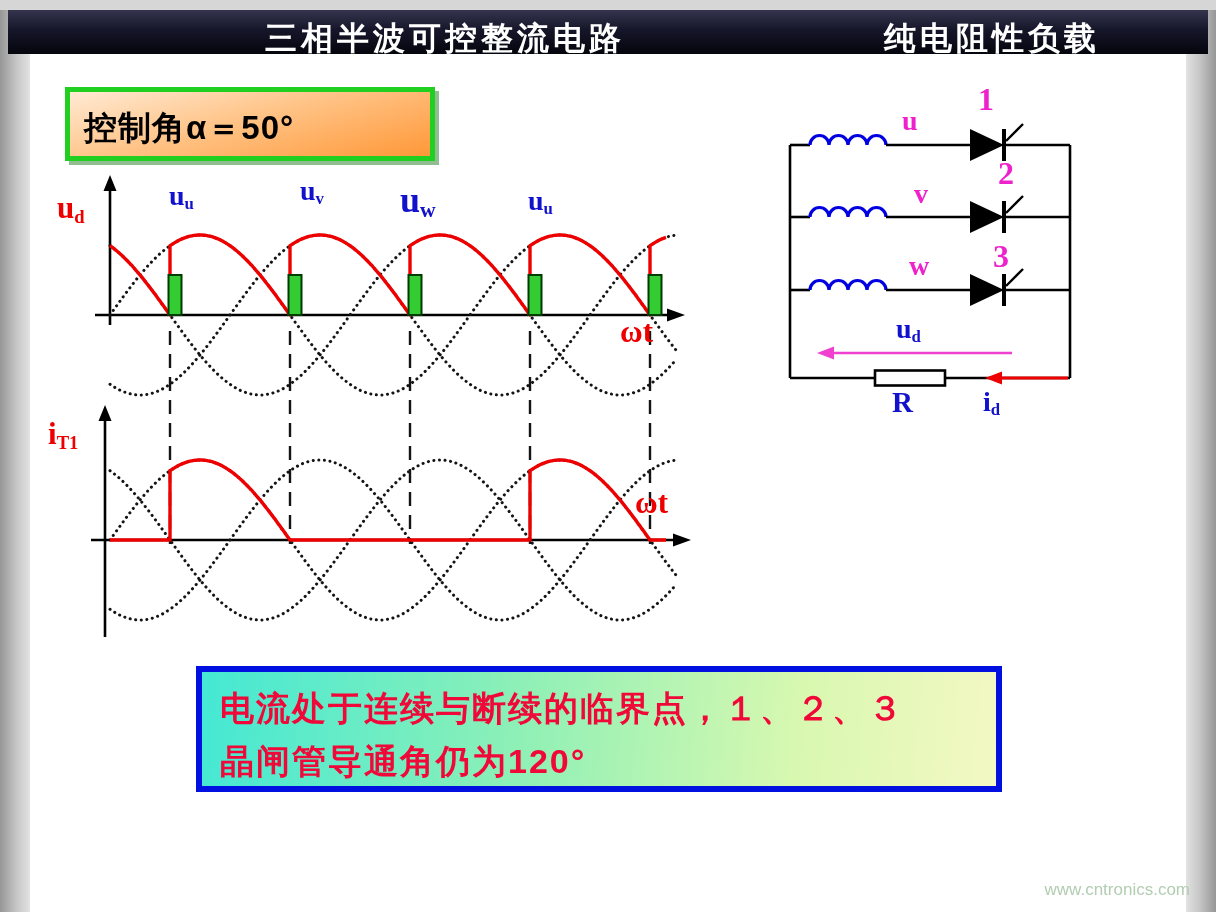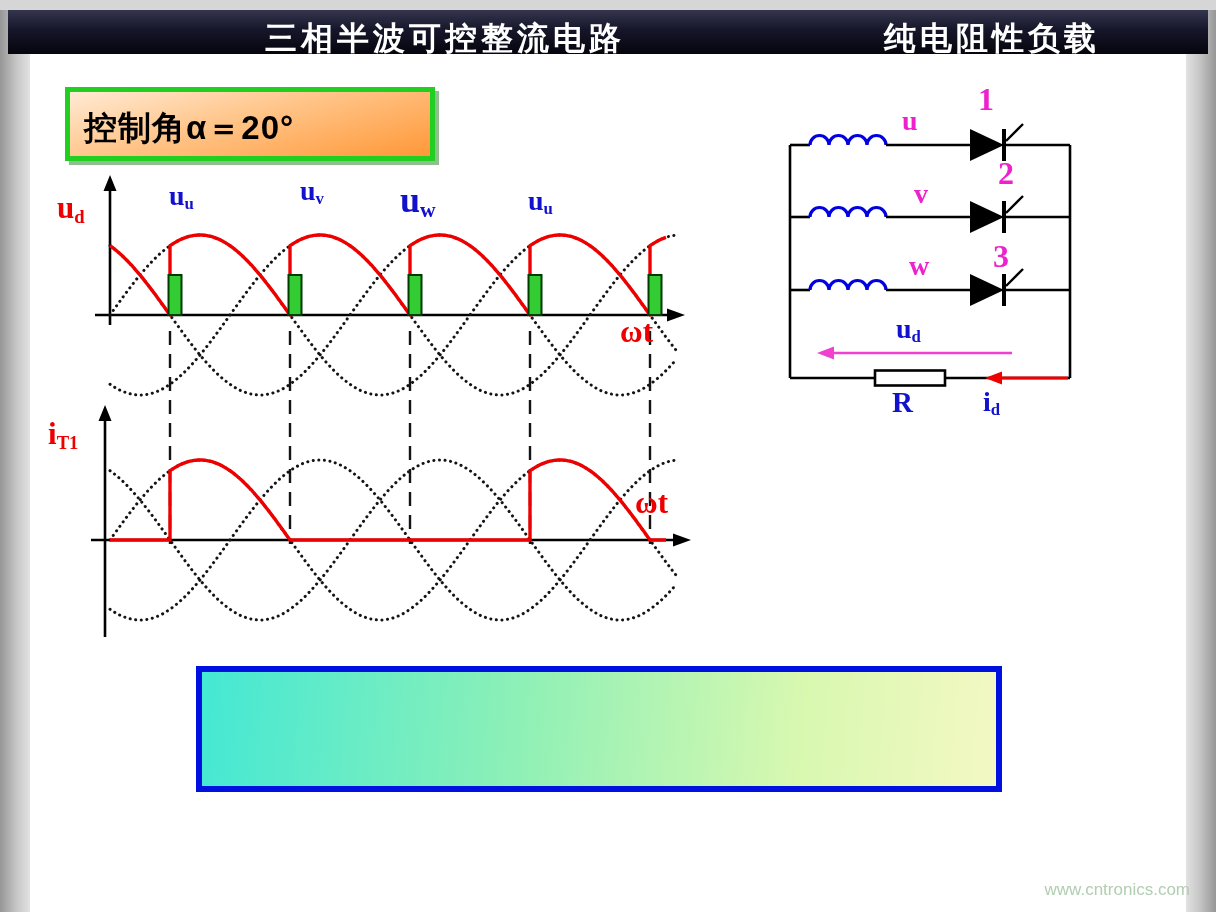--- a/index.html
+++ b/index.html
@@ -48,21 +48,21 @@
 <body>
 
 <div class="side-strip left"></div>
 <div class="side-strip right"></div>
 <div class="top-strip"></div>
 <div class="header-bar"></div>
 <div class="title" style="left:165px;width:460px">三相半波可控整流电路</div>
 <div class="title" style="left:770px;width:330px">纯电阻性负载</div>
 
 <div class="control-box">
-  <span>控制角α＝20°</span>
+  <span>控制角α＝50°</span>
 </div>
 
 <svg id="wave-svg" width="660" height="485" viewBox="0 0 660 485" style="position:absolute;left:55px;top:175px">
 
   <line class="axis" x1="40" y1="140" x2="614" y2="140"></line>
   <polygon class="ah" points="612,133.5 630,140 612,146.5"></polygon>
   <line class="axis" x1="55" y1="150" x2="55" y2="14"></line>
   <polygon class="ah" points="48.5,16 55,0 61.5,16"></polygon>
 
   <line class="axis" x1="36" y1="365" x2="620" y2="365"></line>
@@ -149,15 +149,17 @@
 <div class="lbl mag" style="left:914px;top:180px;font-size:28px">v</div>
 <div class="lbl mag" style="left:909px;top:252px;font-size:28px">w</div>
 <div class="lbl mag" style="left:978px;top:83px;font-size:32px">1</div>
 <div class="lbl mag" style="left:998px;top:157px;font-size:32px">2</div>
 <div class="lbl mag" style="left:993px;top:240px;font-size:32px">3</div>
 <div class="lbl blue" style="left:896px;top:315px;font-size:28px"><span>u</span><span class="s">d</span></div>
 <div class="lbl blue" style="left:892px;top:388px;font-size:29px">R</div>
 <div class="lbl blue" style="left:983px;top:388px;font-size:28px"><span class="it">i</span><span class="s">d</span></div>
 
 <div class="note-box">
+  <div>电流处于连续与断续的临界点，１、２、３</div>
+  <div>晶闸管导通角仍为120°</div>
 </div>
 
 <div class="watermark">www.cntronics.com</div>
 
 </body></html>

